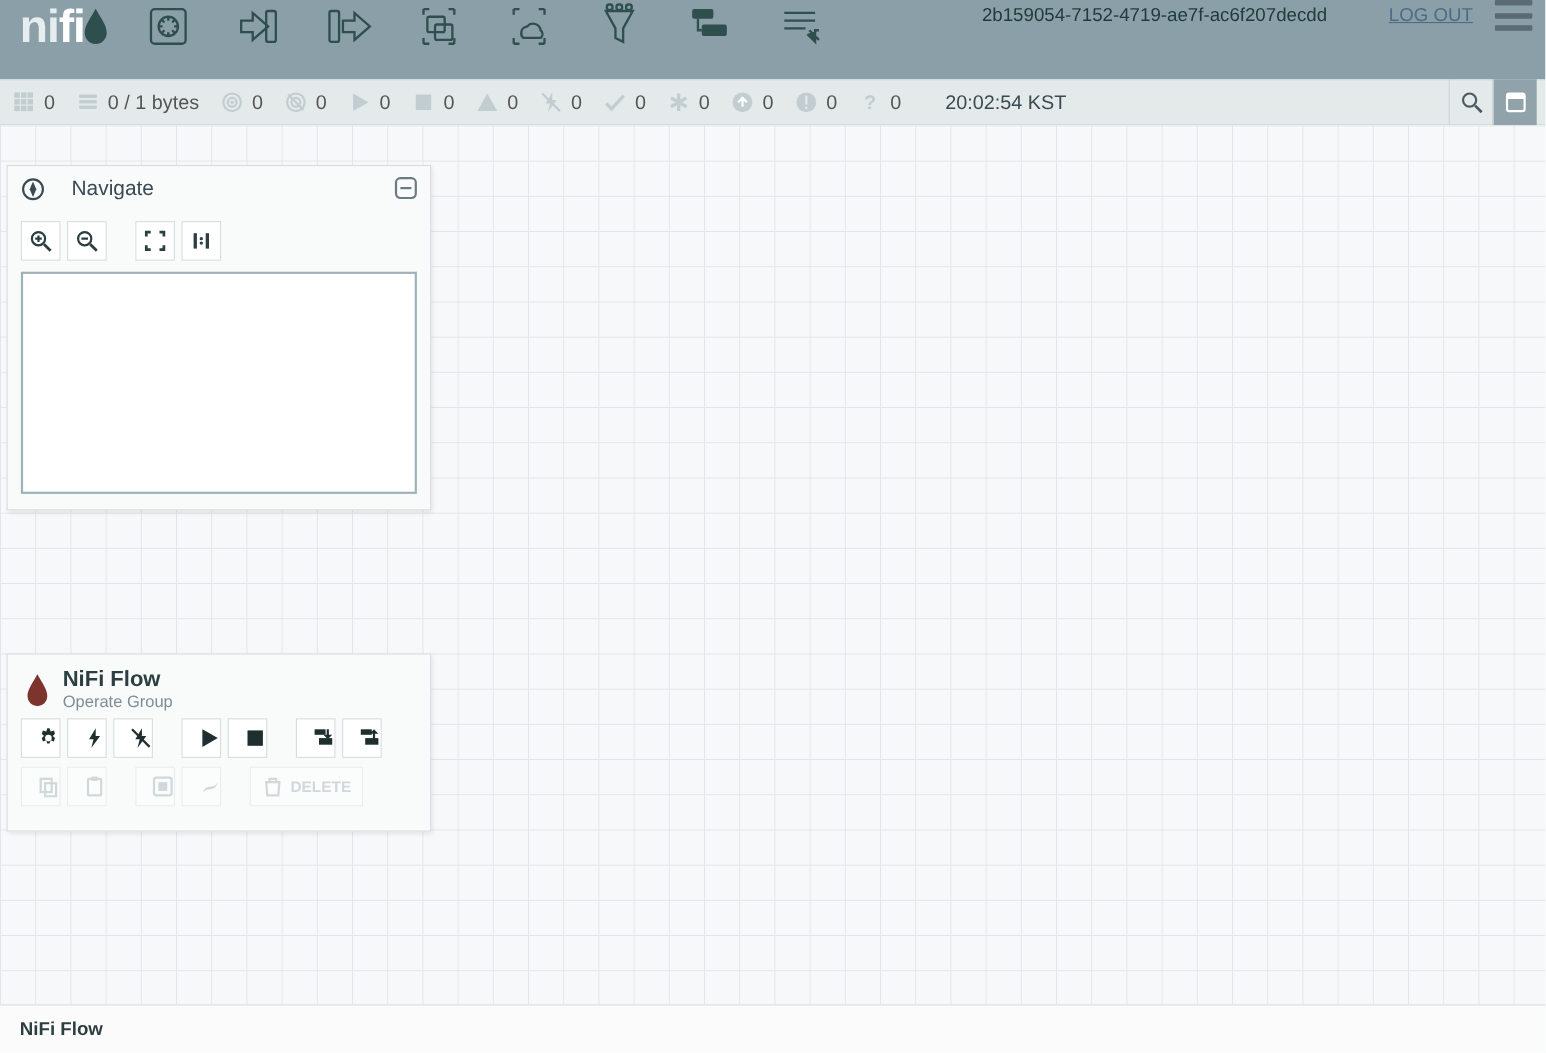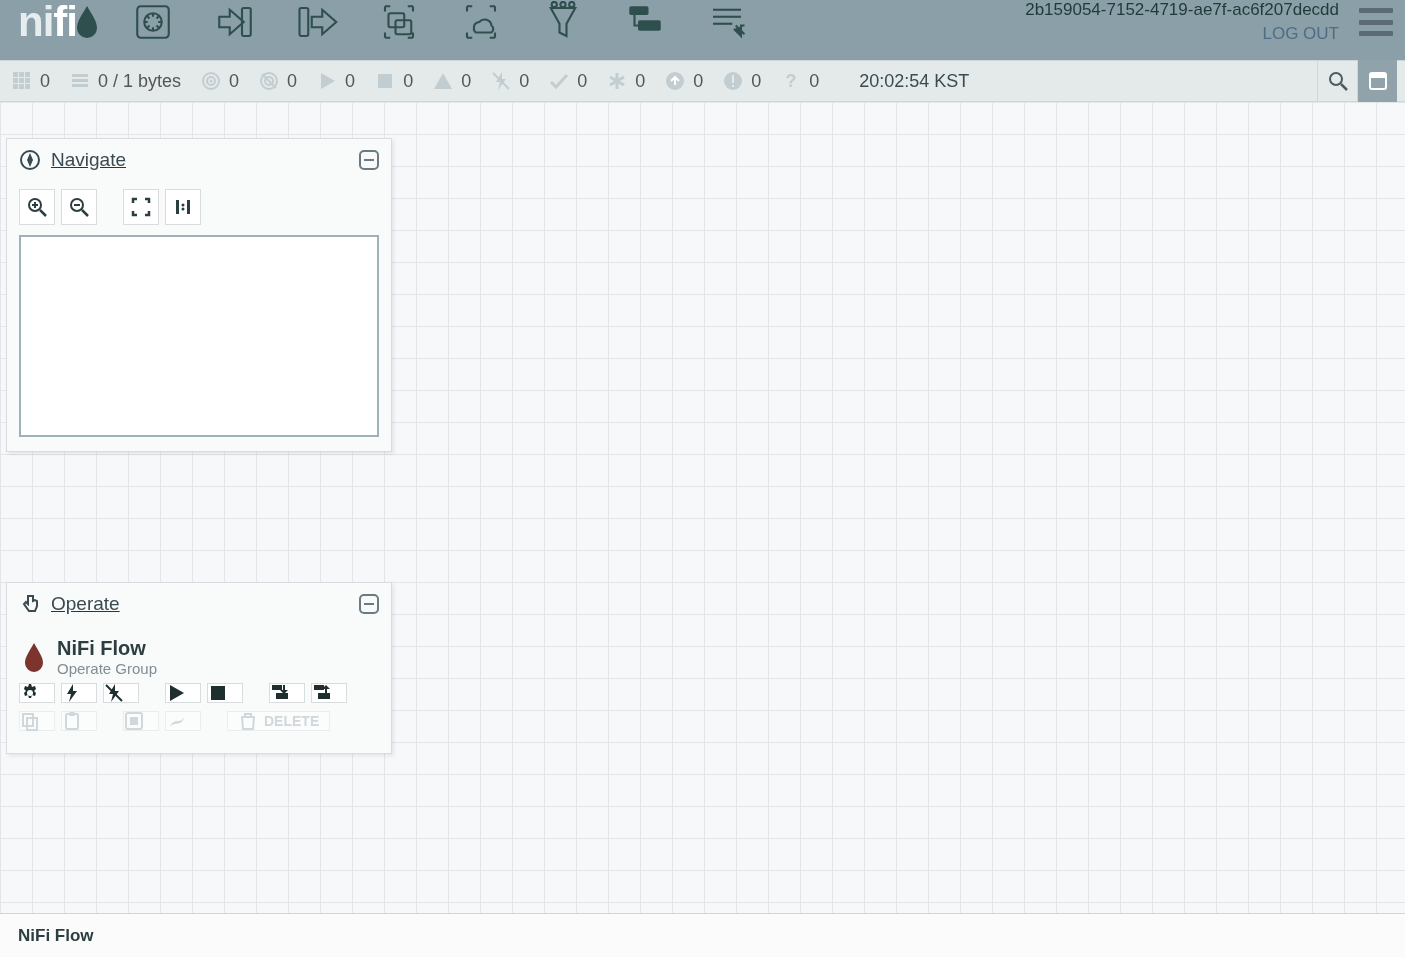--- a/index.html
+++ b/index.html
@@ -12,32 +12,32 @@
     --panel-border: #d8dcde;
     --icon-gray: #7f8e95;
     --icon-light: #c2cdd2;
     --link: #4c6d86;
   }
   * { box-sizing: border-box; }
   html, body { margin:0; padding:0; font-family: Arial, Helvetica, sans-serif; height:100%; overflow:hidden; color:#333; }
   body { width:1405px; height:957px; display:flex; flex-direction:column; }
 
   
-  .header { background:var(--header-bg); height:60px; display:flex; align-items:center; padding:0 12px 16px 18px; flex:0 0 auto; }
+  .header { background:var(--header-bg); height:72px; display:flex; align-items:flex-start; padding:0 12px 16px 18px; flex:0 0 auto; }
   .logo { display:flex; align-items:center; margin-right:30px; }
   .logo-text { font-size:42px; font-weight:700; color:#e7edef; letter-spacing:-1px; font-family:"Segoe UI",Arial,sans-serif; }
   .logo-text .fi { color:#fff; }
   .logo-drop { width:24px; height:34px; margin-left:-2px; fill:var(--dark-teal); }
   .toolbox { display:flex; gap:34px; align-items:center; }
   .tool { width:48px; height:48px; display:flex; align-items:center; justify-content:center; cursor:grab; }
   .tool svg { width:42px; height:42px; fill:none; stroke:var(--dark-teal); stroke-width:2.4; }
   .header-right { margin-left:auto; display:flex; align-items:center; gap:20px; }
-  .user-block { display:flex; flex-direction:column; align-items:flex-end; gap:4px; }
+  .user-block { display:flex; flex-direction:row; align-items:flex-end; gap:16px; }
   .user-id { font-size:17px; color:#1f3a3a; }
-  .logout { font-size:17px; color:var(--link); cursor:pointer; }
+  .logout { font-size:17px; color:var(--link); text-decoration:underline; cursor:pointer;margin-left:40px; }
   .hamburger { width:34px; height:28px; cursor:pointer; display:flex; flex-direction:column; justify-content:space-between; }
   .hamburger span { display:block; height:5px; background:#5b6b73; border-radius:1px; }
 
   
   .status-bar { background:var(--status-bg); border-top:1px solid #cfd6d9; border-bottom:1px solid #cfd6d9; height:42px; display:flex; align-items:center; padding:0 8px 0 12px; gap:20px; flex:0 0 auto; font-size:18px; color:#555; }
   .stat { display:flex; align-items:center; gap:8px; }
   .stat .ico { width:20px; height:20px; display:inline-flex; align-items:center; justify-content:center; }
   .stat .ico svg { width:20px; height:20px; fill:var(--icon-light); }
   .stat .v { color:#555; }
   .status-bar .refresh-ico svg { fill:#4a5b64; }
@@ -53,21 +53,21 @@
   .canvas { flex:1; position:relative; background:#f7f8f9;
     background-image:
       linear-gradient(var(--grid-line) 1px, transparent 1px),
       linear-gradient(90deg, var(--grid-line) 1px, transparent 1px);
     background-size:32px 32px;
     overflow:hidden;
   }
 
   
   .panel { position:absolute; left:6px; width:386px; background:var(--panel-bg); border:1px solid var(--panel-border); box-shadow:2px 2px 4px rgba(0,0,0,.08); }
-  .panel-head { display:flex; align-items:center; padding:10px 12px; gap:10px;text-decoration:underline; }
+  .panel-head { display:flex; align-items:flex-start; padding:10px 12px; gap:24px; }
   .panel-head .picon { width:22px; height:22px; }
   .panel-head .picon svg { width:22px; height:22px; fill:none; stroke:#3a4a52; stroke-width:2; }
   .panel-head .title { font-size:19px; color:#3a4a52; }
   .panel-head .collapse { margin-left:auto; width:20px; height:20px; border:2px solid #6b7b83; border-radius:5px; position:relative; cursor:pointer; }
   .panel-head .collapse::after { content:""; position:absolute; left:3px; right:3px; top:50%; height:2px; background:#6b7b83; transform:translateY(-50%); }
   .panel-body { padding:8px 12px 14px; }
 
   .nav-controls { display:flex; align-items:center; gap:6px; margin-bottom:10px; }
   .nav-controls .gap { width:14px; }
   .sq-btn { width:36px; height:36px; border:1px solid var(--panel-border); background:#fff; display:flex; align-items:center; justify-content:center; cursor:pointer; }
@@ -79,21 +79,21 @@
 
   .op-flow { display:flex; align-items:center; gap:12px; margin:4px 0 6px 4px; }
   .op-flow .drop { width:22px; height:30px; }
   .op-flow .drop svg { fill:#7c342c; width:22px; height:30px; }
   .op-flow .lbls .name { font-size:20px; color:#2d3e40; font-weight:600; }
   .op-flow .lbls .type { font-size:15px; color:#7f8e95; }
   .flow-id { font-size:15px; color:#5e6e76; margin:6px 0 12px 2px; }
 
   .btn-row { display:flex; gap:6px; margin-bottom:8px; }
   .btn-row .gapL { width:14px; }
-  .op-btn { width:36px; height:20px; border:1px solid var(--panel-border); background:#fff; display:flex; align-items:center; justify-content:flex-start; cursor:pointer; }
+  .op-btn { width:36px; height:36px; border:1px solid var(--panel-border); background:#fff; display:flex; align-items:center; justify-content:flex-end; cursor:pointer; }
   .op-btn svg { width:20px; height:20px; fill:#1f2e2e; }
   .op-btn.disabled { opacity:.45; cursor:default; }
   .op-btn.disabled svg { fill:#9fb1b9; }
   .op-btn.delete { width:auto; padding:0 10px; gap:6px; color:#9fb1b9; font-size:14px; font-weight:600; }
 
   
   .breadcrumb { height:44px; flex:0 0 auto; border-top:1px solid #d0d5d8; background:#fbfbfc; display:flex; align-items:center; padding:0 18px; font-size:17px; font-weight:700; color:#2d3e40; }
 </style>
 </head>
 <body>
@@ -364,27 +364,20 @@
               <circle cx="11" cy="9" r="1.5"></circle>
               <circle cx="11" cy="13" r="1.5"></circle>
             </svg>
           </div>
       </div>
       <div class="birdseye"></div>
     </div>
   </div>
 
   <div class="panel operate">
-    <div class="panel-head">
-      <span class="picon"><svg viewBox="0 0 22 22">
-            <path d="M9 3v8l-2-2-2 2 5 7h6l2-5V8l-2-1-2 1V3z"></path>
-          </svg></span>
-      <span class="title">Operate</span>
-      <span class="collapse"></span>
-    </div>
     <div class="panel-body">
       <div class="op-flow">
         <span class="drop"><svg viewBox="0 0 22 30">
               <path d="M11 1 C6 10 2 15 2 21 a9 9 0 0 0 18 0 C20 15 16 10 11 1 Z"></path>
             </svg></span>
         <div class="lbls">
           <div class="name">NiFi Flow</div>
           <div class="type">Operate Group</div>
         </div>
       </div>

